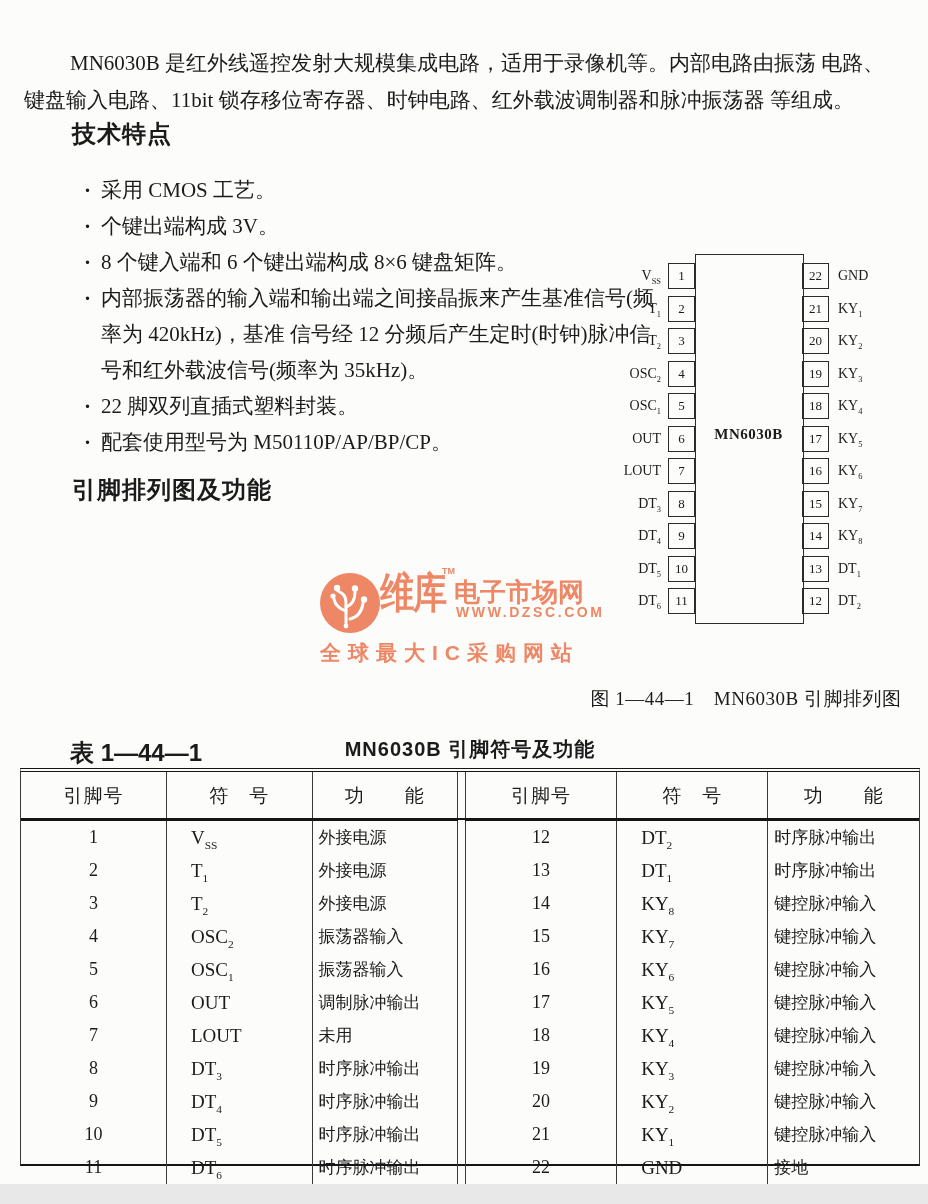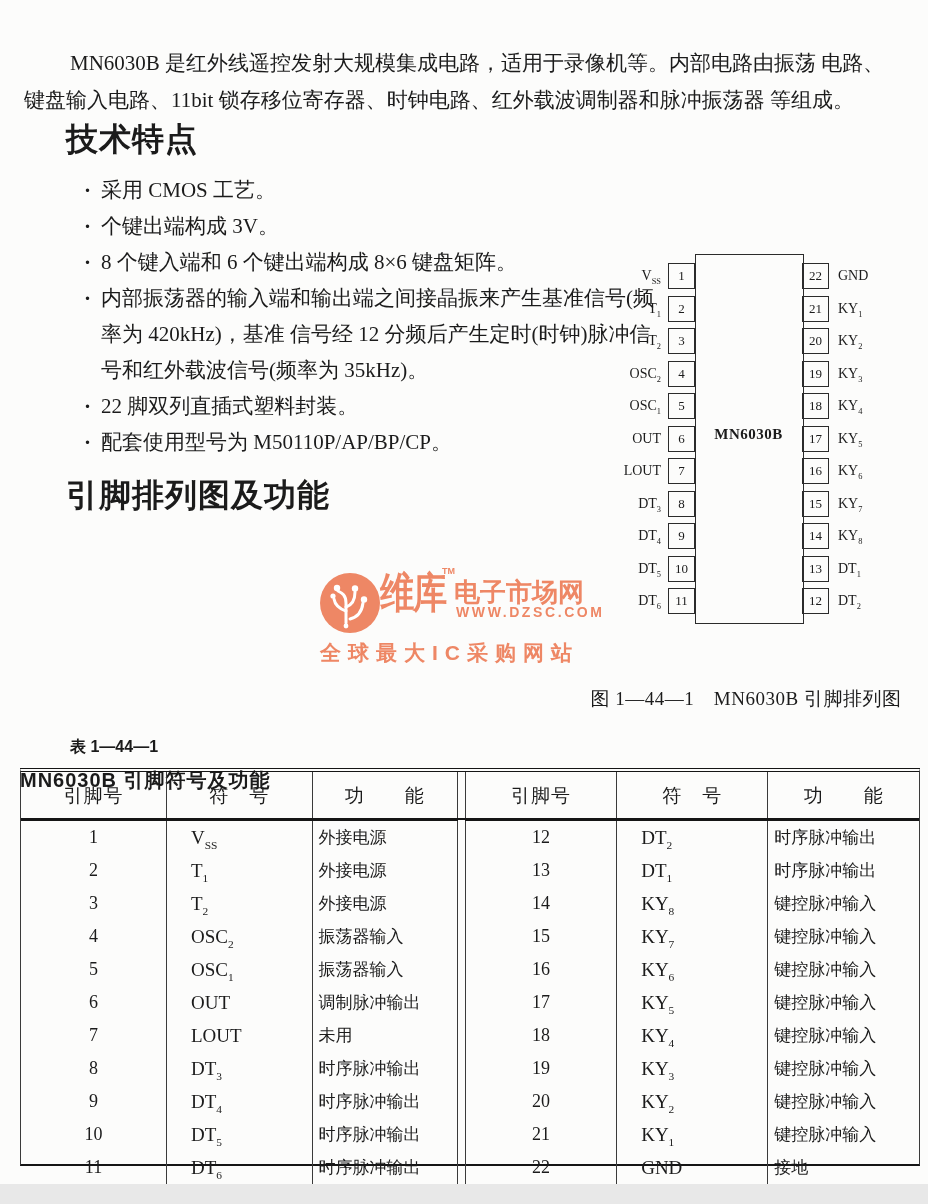--- a/index.html
+++ b/index.html
@@ -5,22 +5,22 @@
   html,body{margin:0;padding:0;background:#e8e8e8;}
   .page{position:relative;width:928px;height:1184px;background:#fcfcfb;color:#1b1b1b;
         font-family:"Liberation Serif","DejaVu Serif",serif;overflow:hidden;}
 
   
   .intro{position:absolute;top:24px;left:24px;width:882px;font-size:21px;line-height:37px;}
   .intro .line1{display:block;text-indent:46px;white-space:nowrap;}
   .intro .line2{display:block;white-space:nowrap;}
 
   
-  .section-heading{position:absolute;left:66px;font-family:"Liberation Sans","DejaVu Sans",sans-serif;
-        font-weight:700;font-size:32px;letter-spacing:1px;}
+  .section-heading{position:absolute;left:72px;font-family:"Liberation Sans","DejaVu Sans",sans-serif;
+        font-weight:700;font-size:24px;letter-spacing:1px;}
   .h-features{top:118px;}
   .h-pins{top:474px;}
 
   
   .features-list{position:absolute;top:172px;left:84px;width:584px;margin:0;padding:0;list-style:none;}
   .features-list li{font-size:21px;line-height:36px;padding-left:17px;text-indent:-17px;}
   .features-list .bullet{display:inline-block;width:17px;text-indent:0;font-weight:700;}
 
   
   .diagram{position:absolute;left:618px;top:248px;width:302px;height:392px;}
@@ -51,23 +51,23 @@
         font-weight:700;font-size:14px;letter-spacing:2.6px;white-space:nowrap;}
   .wm-tagline{position:absolute;left:2px;top:63px;font-family:"Liberation Sans","DejaVu Sans",sans-serif;
         font-weight:700;font-size:21px;letter-spacing:7px;white-space:nowrap;margin-top:24px;}
 
   
   .fig-caption{position:absolute;left:556px;top:686px;width:380px;text-align:center;
         font-size:19px;letter-spacing:.5px;}
 
   
   .tbl-label{position:absolute;left:70px;top:737px;font-family:"Liberation Sans","DejaVu Sans",sans-serif;
-        font-weight:700;font-size:16px;text-align:right;}
-  .tbl-title{position:absolute;left:20px;top:736px;width:900px;text-align:left;
-        font-family:"Liberation Sans","DejaVu Sans",sans-serif;font-weight:700;font-size:20px;letter-spacing:1px;margin-top:31px;}
+        font-weight:700;font-size:24px;text-align:right;}
+  .tbl-title{position:absolute;left:20px;top:736px;width:900px;text-align:center;
+        font-family:"Liberation Sans","DejaVu Sans",sans-serif;font-weight:700;font-size:20px;letter-spacing:1px;}
 
   
   .ptable{position:absolute;left:20px;top:768px;width:900px;height:398px;display:flex;
         border-top:4px double #151515;border-bottom:2.5px solid #151515;
         border-left:1.2px solid #3a3a3a;border-right:1.2px solid #3a3a3a;box-sizing:border-box;}
   .ptable table{border-collapse:collapse;table-layout:fixed;height:100%;}
   .t-left{width:437px;border-right:1.2px solid #3a3a3a;}
   .t-right{width:454px;border-left:1.2px solid #3a3a3a;}
   .mid-gap{width:7px;flex:none;}
   .ptable th{height:46px;font-weight:400;font-size:19px;border-bottom:1.6px solid #151515;

